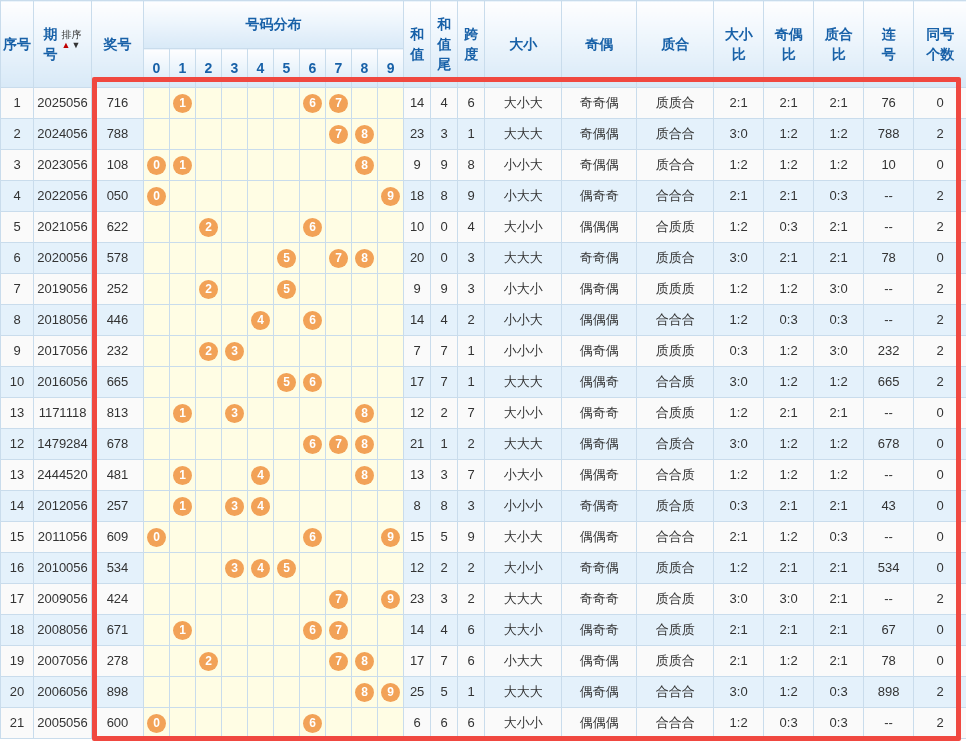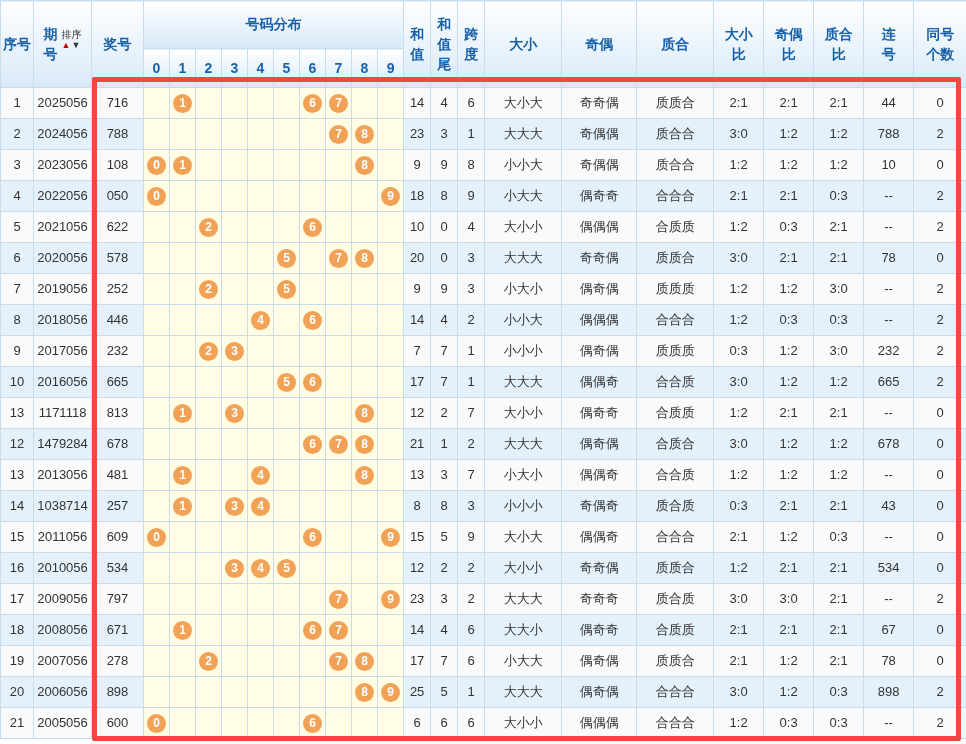--- a/index.html
+++ b/index.html
@@ -137,21 +137,21 @@
     <td class="dist"></td>
     <td>14</td>
     <td>4</td>
     <td>6</td>
     <td>大小大</td>
     <td>奇奇偶</td>
     <td>质质合</td>
     <td>2:1</td>
     <td>2:1</td>
     <td>2:1</td>
-    <td>44</td>
+    <td>76</td>
     <td>0</td>
   </tr>
         <tr class="even">
     <td>2</td>
     <td>2024056</td>
     <td>788</td>
     <td class="dist"></td>
     <td class="dist"></td>
     <td class="dist"></td>
     <td class="dist"></td>
@@ -428,21 +428,21 @@
     <td>偶奇偶</td>
     <td>合质合</td>
     <td>3:0</td>
     <td>1:2</td>
     <td>1:2</td>
     <td>678</td>
     <td>0</td>
   </tr>
         <tr class="odd">
     <td>13</td>
-    <td>2013056</td>
+    <td>2444520</td>
     <td>481</td>
     <td class="dist"></td>
     <td class="dist"><span class="ball">1</span></td>
     <td class="dist"></td>
     <td class="dist"></td>
     <td class="dist"><span class="ball">4</span></td>
     <td class="dist"></td>
     <td class="dist"></td>
     <td class="dist"></td>
     <td class="dist"><span class="ball">8</span></td>
@@ -454,21 +454,21 @@
     <td>偶偶奇</td>
     <td>合合质</td>
     <td>1:2</td>
     <td>1:2</td>
     <td>1:2</td>
     <td>--</td>
     <td>0</td>
   </tr>
         <tr class="even">
     <td>14</td>
-    <td>1038714</td>
+    <td>2012056</td>
     <td>257</td>
     <td class="dist"></td>
     <td class="dist"><span class="ball">1</span></td>
     <td class="dist"></td>
     <td class="dist"><span class="ball">3</span></td>
     <td class="dist"><span class="ball">4</span></td>
     <td class="dist"></td>
     <td class="dist"></td>
     <td class="dist"></td>
     <td class="dist"></td>
@@ -533,21 +533,21 @@
     <td>质质合</td>
     <td>1:2</td>
     <td>2:1</td>
     <td>2:1</td>
     <td>534</td>
     <td>0</td>
   </tr>
         <tr class="odd">
     <td>17</td>
     <td>2009056</td>
-    <td>797</td>
+    <td>424</td>
     <td class="dist"></td>
     <td class="dist"></td>
     <td class="dist"></td>
     <td class="dist"></td>
     <td class="dist"></td>
     <td class="dist"></td>
     <td class="dist"></td>
     <td class="dist"><span class="ball">7</span></td>
     <td class="dist"></td>
     <td class="dist"><span class="ball">9</span></td>

